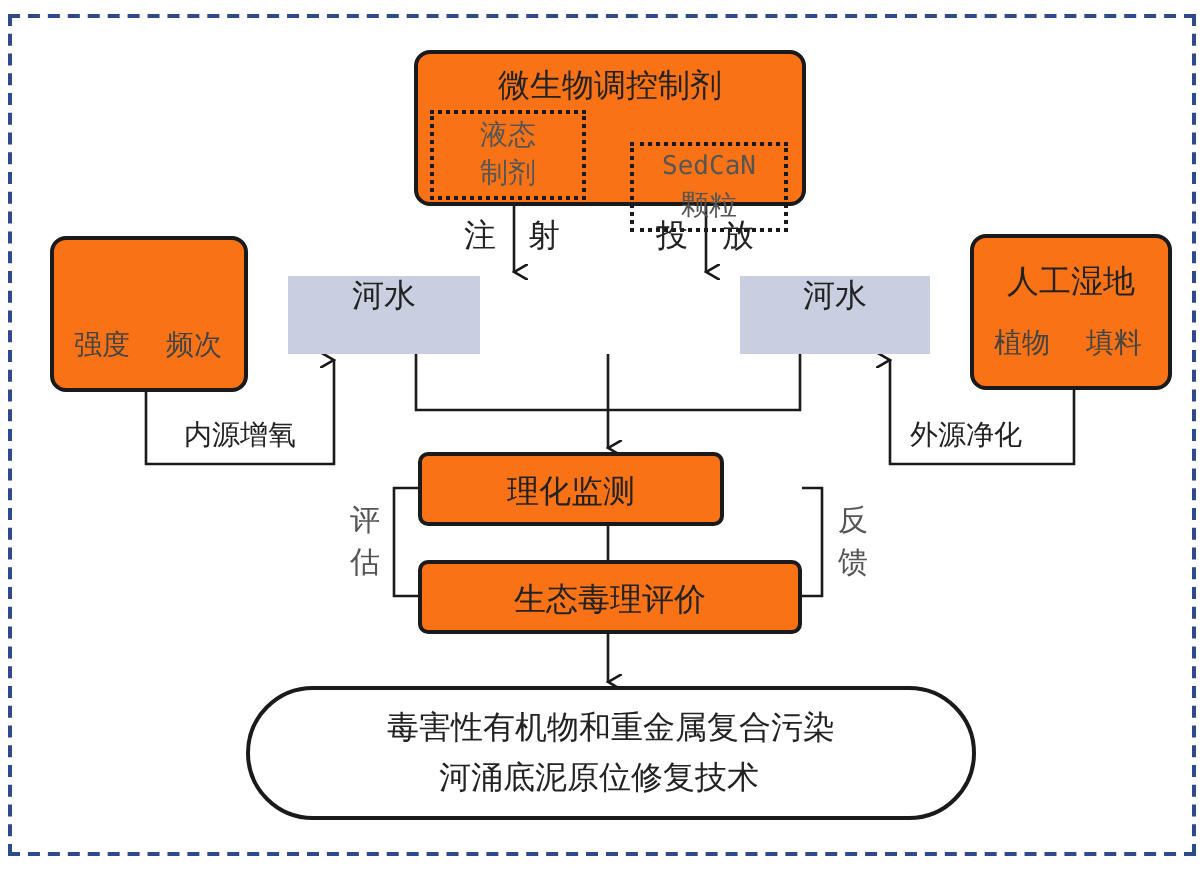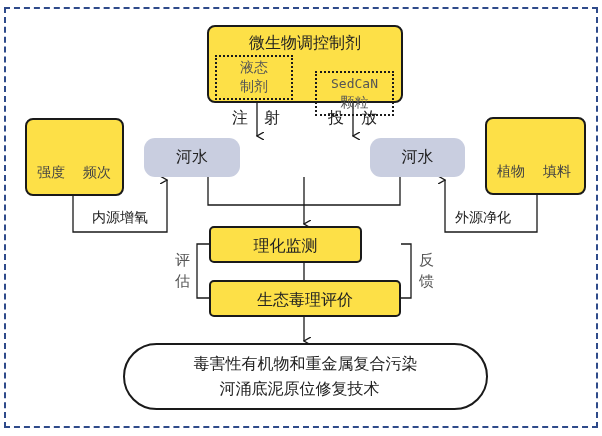--- a/index.html
+++ b/index.html
@@ -1,22 +1,22 @@
 <!DOCTYPE html>
 <html><head>
 <meta charset="utf-8">
 <style>
   html,body{margin:0;padding:0;background:#fff;}
   body{width:602px;height:436px;position:relative;overflow:hidden;font-family:"DejaVu Sans",sans-serif;color:#222;}
   .abs{position:absolute;box-sizing:border-box;}
   .frame{left:4px;top:7px;width:594px;height:421px;border:2px dashed #2E4A8A;}
-  .rbox{border:2px solid #1a1a1a;border-radius:8px;background:#fde047;}
+  .rbox{border:2px solid #1a1a1a;border-radius:8px;background:#f97316;}
   .dbox{border:2px dotted #1a1a1a;}
   .txt{position:absolute;white-space:nowrap;text-align:center;}
-  .seg{position:absolute;top:0;height:100%;display:flex;align-items:center;justify-content:center;font-size:16px;border-radius:11px;}
+  .seg{position:absolute;top:0;height:100%;display:flex;justify-content:center;font-size:16px;}
   svg{position:absolute;left:0;top:0;}
 </style>
 </head>
 <body>
 
 <div class="abs frame"></div>
 
 <svg width="602" height="436">
   <defs>
     <marker id="ah" markerWidth="8" markerHeight="8" refX="4" refY="7" orient="auto-start-reverse" markerUnits="userSpaceOnUse">
@@ -63,20 +63,21 @@
     </div>
 </div>
 
 <div class="abs rbox" style="left:25px;top:118px;width:99px;height:78px;">
   <div class="txt" style="left:10px;top:44px;font-size:14px;color:#444;">强度</div>
   <div class="txt" style="left:56px;top:44px;font-size:14px;color:#444;">频次</div>
 </div>
 <div class="txt" style="left:92px;top:209px;font-size:14px;">内源增氧</div>
 
 <div class="abs rbox" style="left:485px;top:117px;width:101px;height:78px;">
+  <div class="txt" style="left:0;right:0;top:12px;font-size:16px;">人工湿地</div>
   <div class="txt" style="left:10px;top:44px;font-size:14px;color:#444;text-align:center;">植物</div>
   <div class="txt" style="left:56px;top:44px;font-size:14px;color:#444;">填料</div>
 </div>
 <div class="txt" style="left:455px;top:209px;font-size:14px;">外源净化</div>
 
 <div class="abs rbox" style="left:209px;top:226px;width:153px;height:37px;border-radius:5px;">
   <div class="txt" style="left:0;right:0;top:8px;font-size:16px;">理化监测</div>
 </div>
 <div class="abs rbox" style="left:209px;top:280px;width:192px;height:37px;border-radius:5px;">
   <div class="txt" style="left:0;right:0;top:8px;font-size:16px;">生态毒理评价</div>

